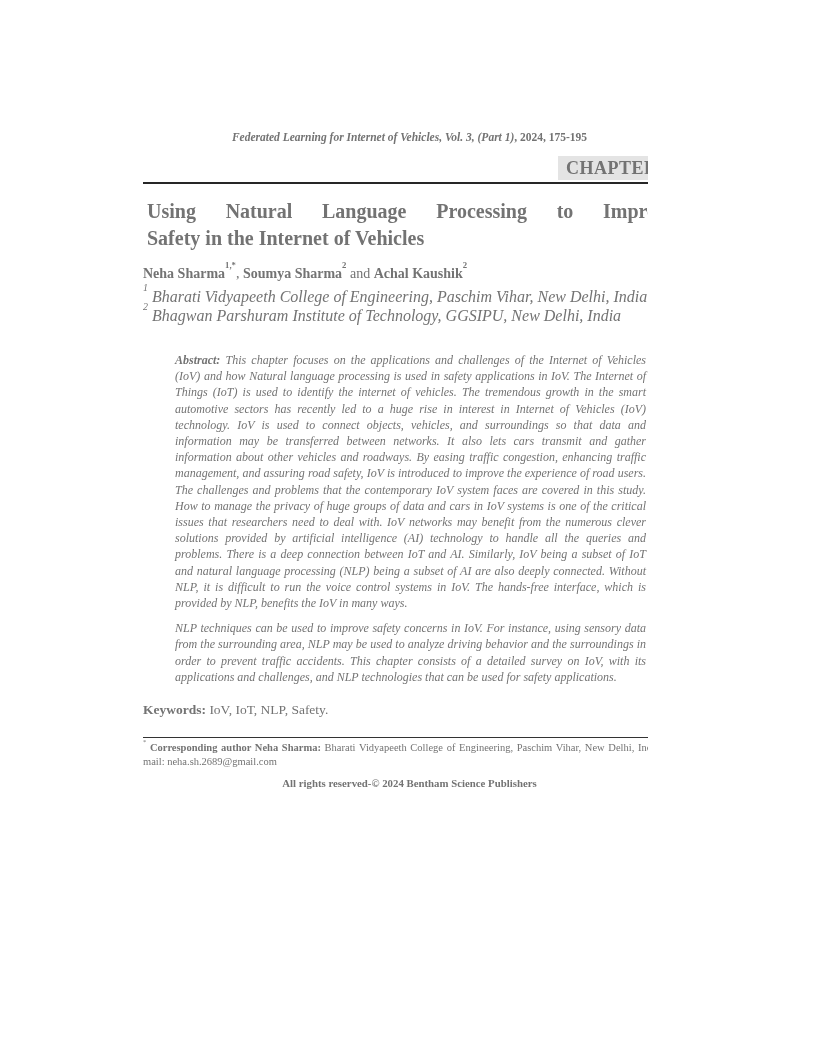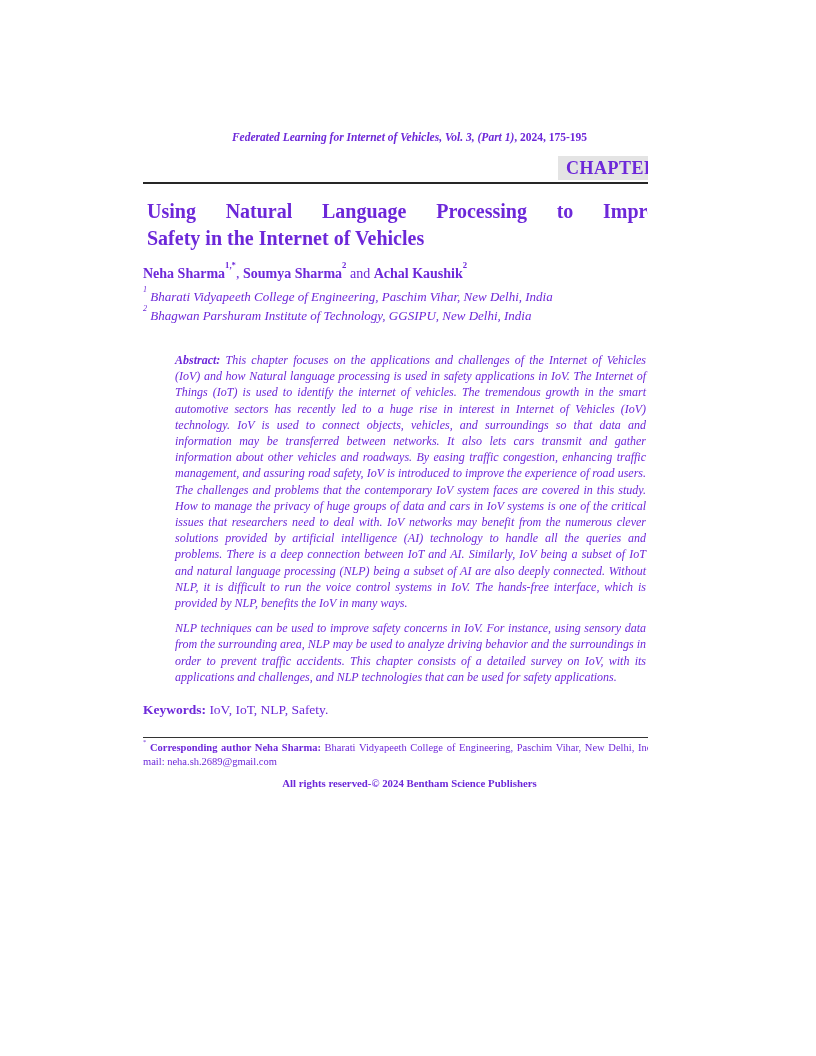--- a/index.html
+++ b/index.html
@@ -9,21 +9,21 @@
     width: 816px;
     height: 1056px;
   }
   .sheet {
     position: relative;
     width: 648px;
     height: 1056px;
     background: #ffffff;
     overflow: hidden;
     font-family: "Liberation Serif", "DejaVu Serif", serif;
-    color: #6d28d9;
+    color: #737373;
   }
   .content {
     position: absolute;
     left: 143px;
     top: 0;
     width: 533px;
   }
 
   
   .running-header {
@@ -92,21 +92,21 @@
   }
   .authors b { font-weight: bold; }
   .sup {
     font-size: 0.62em;
     line-height: 0;
     position: relative;
     top: -0.45em;
   }
   .affiliation {
     margin: 6px 0 0 0;
-    font-size: 13px;
+    font-size: 16px;
     font-style: italic;
     line-height: 15px;
   }
   .affiliation + .affiliation { margin-top: 4px; }
 
   
   .abstract-block {
     margin: 29px 30px 0 32px;
     font-size: 12px;
     line-height: 16.2px;

